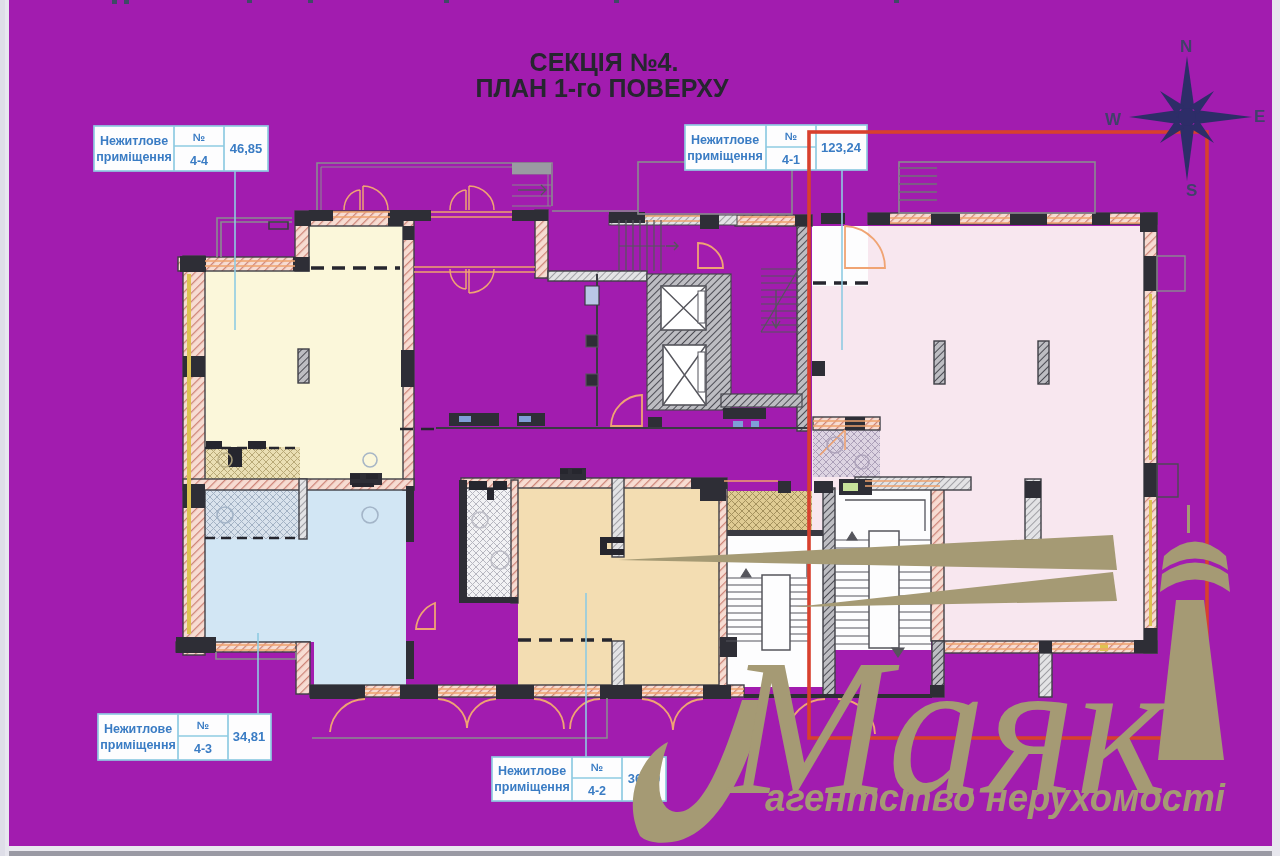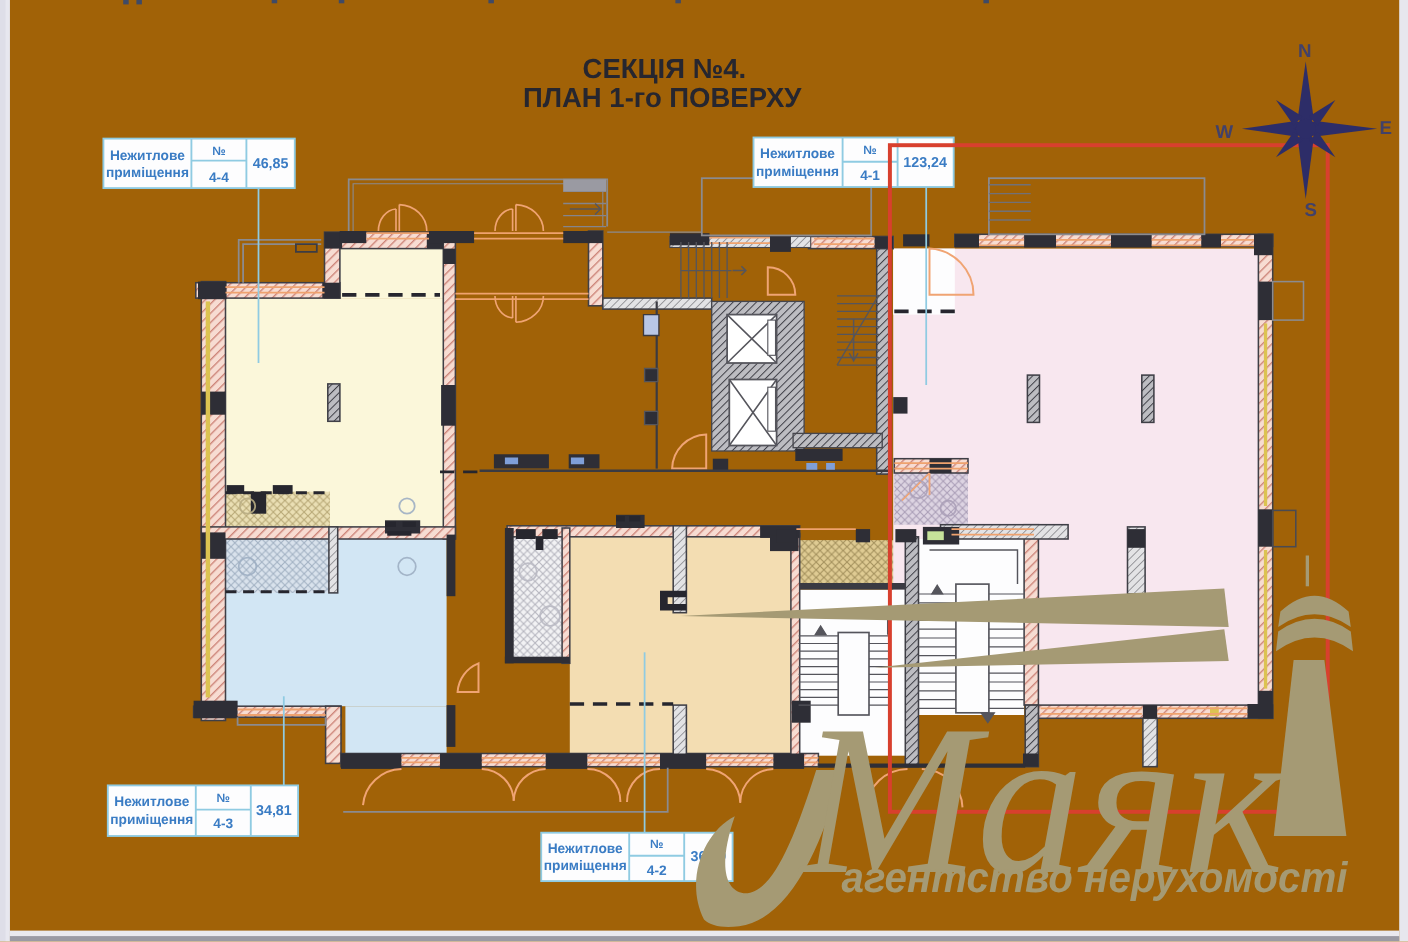--- a/index.html
+++ b/index.html
@@ -1,16 +1,16 @@
 <!DOCTYPE html>
 <html><head>
 <meta charset="utf-8">
 <style>
 html,body{margin:0;padding:0;background:#fff;}
-#page{position:relative;width:1280px;height:856px;background:#a16207;overflow:hidden;font-family:"Liberation Sans",sans-serif;}
+#page{position:relative;width:1280px;height:856px;background:#a21caf;overflow:hidden;font-family:"Liberation Sans",sans-serif;}
 </style>
 </head>
 <body>
 <div id="page">
 <svg width="1280" height="856" viewBox="0 0 1280 856">
 <defs>
 <pattern id="wp" width="6" height="6" patternUnits="userSpaceOnUse" patternTransform="rotate(45)">
   <rect width="6" height="6" fill="#f7dcd2"></rect>
           <line x1="0" y1="0" x2="0" y2="6" stroke="#cd8478" stroke-width="2.5"></line>
 </pattern>

